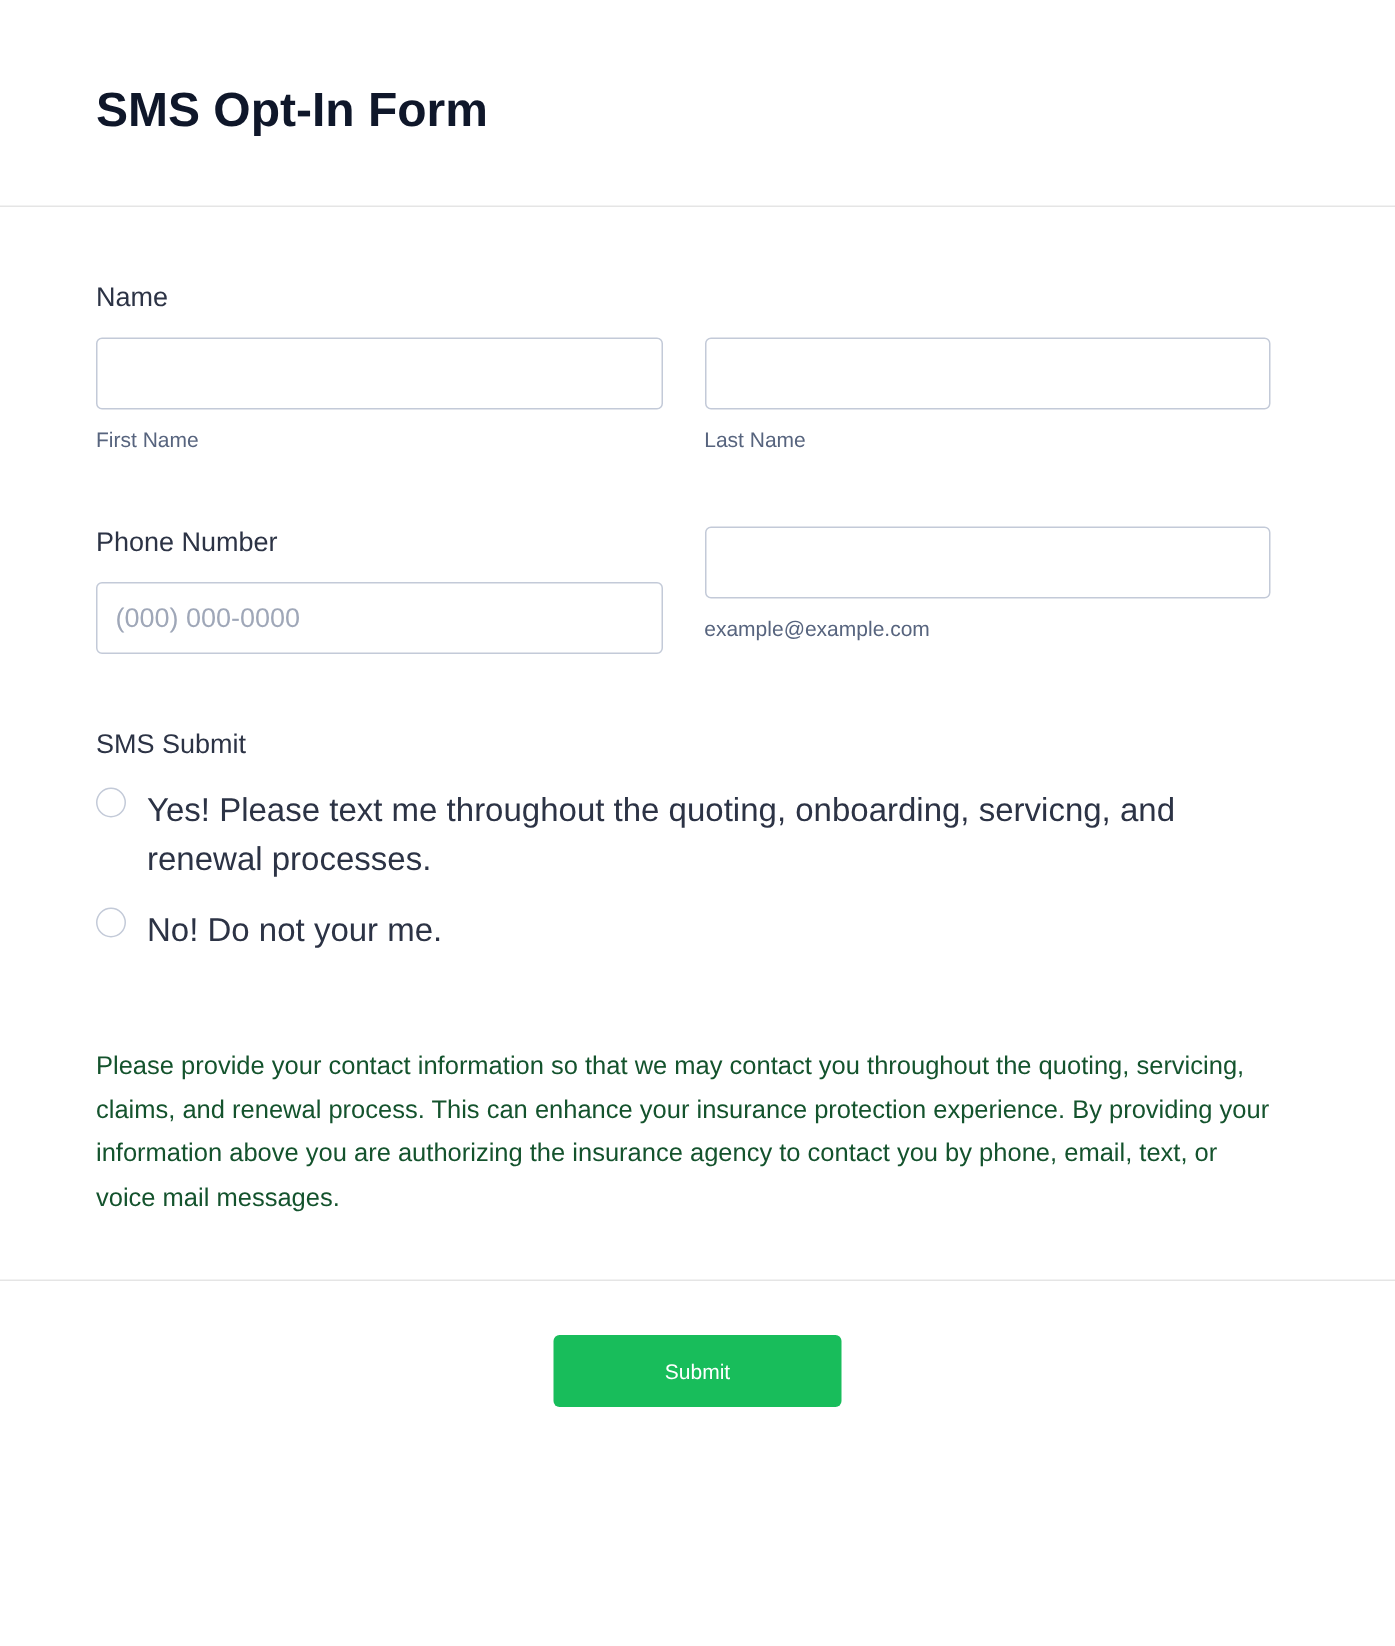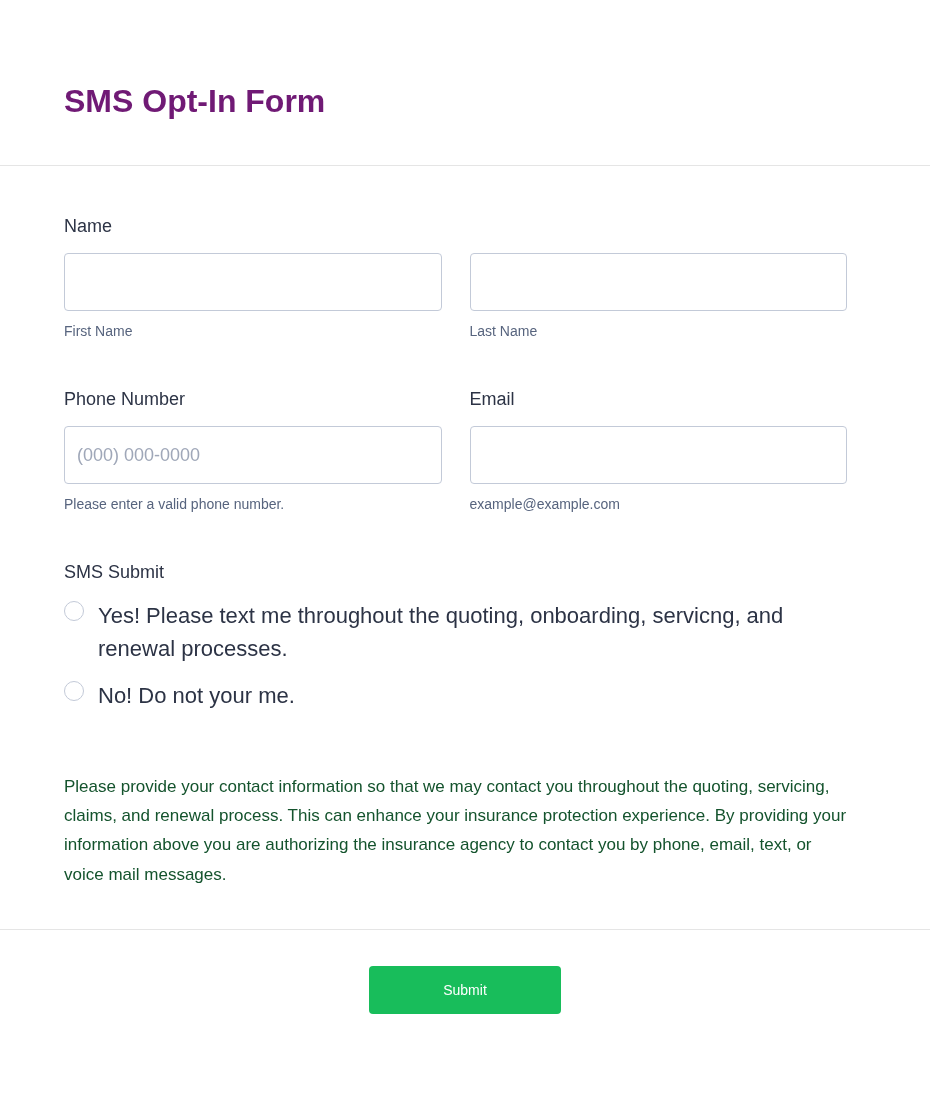--- a/index.html
+++ b/index.html
@@ -9,23 +9,22 @@
     }
     body {
       font-family: -apple-system, BlinkMacSystemFont, 'Segoe UI', Helvetica, Arial, sans-serif;
       background: #ffffff;
       width: 930px;
       color: #2c3345;
     }
     .page-title {
       font-size: 32px;
       font-weight: 700;
-      color: #701a75;
+      color: #0f172a;
       padding: 55px 64px 45px 64px;
-      margin-top: 28px;
     }
     .divider {
       border-bottom: 1px solid #e5e5e5;
     }
     .form-body {
       padding: 50px 83px 40px 64px;
     }
     .field-label {
       font-size: 18px;
       font-weight: 500;
@@ -37,21 +36,21 @@
       display: flex;
       gap: 28px;
       margin-bottom: 50px;
       justify-content: flex-end;
     }
     .col {
       flex: 1;
     }
     .text-input {
       width: 100%;
-      height: 58px;
+      height: 48px;
       border: 1px solid #c3cad8;
       border-radius: 4px;
       padding: 0 12px;
       font-size: 18px;
       color: #2c3345;
       background: #ffffff;
       outline: none;
     }
     .text-input::placeholder {
       color: #9fa7b8;
@@ -125,24 +124,22 @@
     <div class="col">
       <input type="text" class="text-input" style="">
       <span class="sub-label">Last Name</span>
     </div>
   </div>
 
   <div class="row">
     <div class="col">
       <label class="field-label">Phone Number</label>
       <input type="text" class="text-input" placeholder="(000) 000-0000" style="">
-      <span class="sub-label">Please enter a valid phone number.</span>
     </div>
     <div class="col">
-      <label class="field-label">Email</label>
       <input type="text" class="text-input" style="">
       <span class="sub-label">example@example.com</span>
     </div>
   </div>
 
   <div class="consent-section">
     <label class="field-label">SMS Submit</label>
     <div class="radio-option">
       <span class="radio-circle"></span>
       <span class="radio-label">Yes! Please text me throughout the quoting, onboarding, servicng, and renewal processes.</span>

